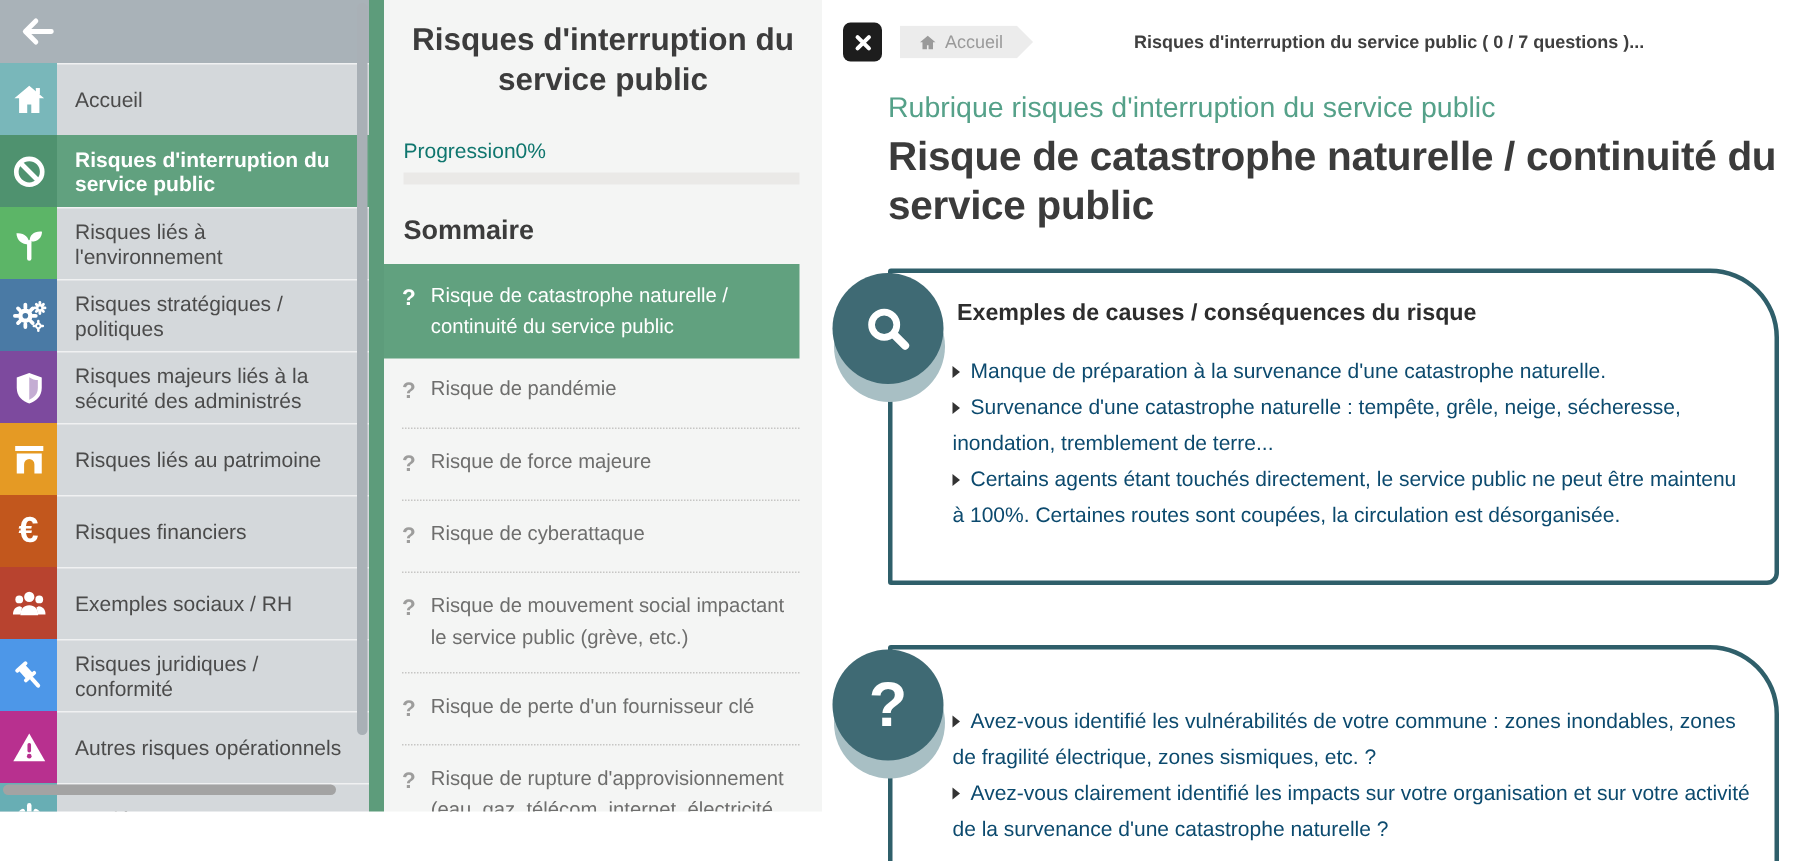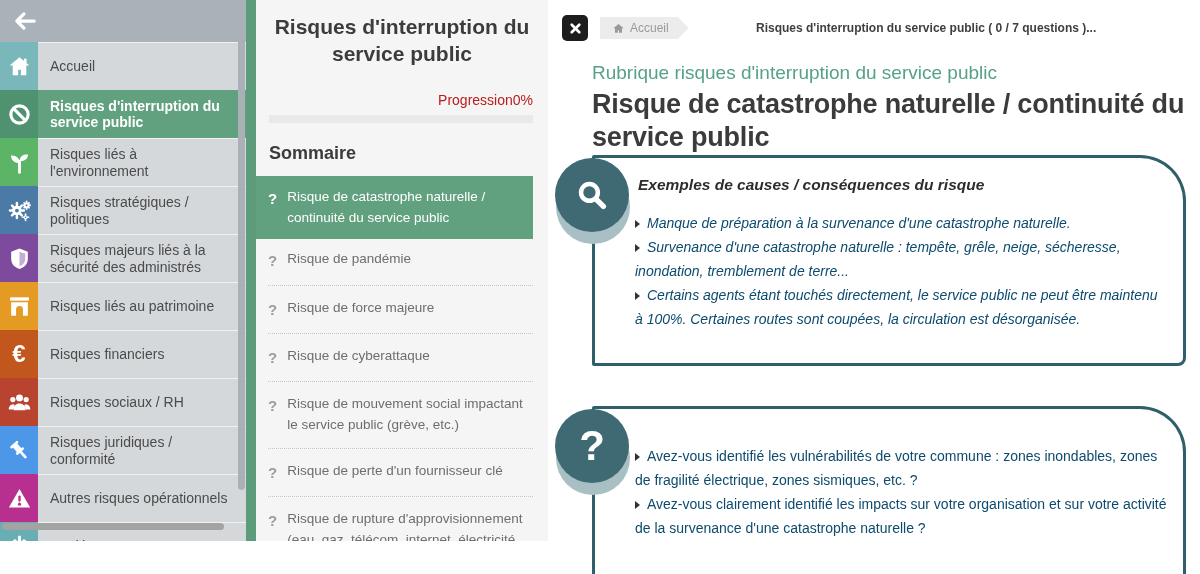--- a/index.html
+++ b/index.html
@@ -26,22 +26,22 @@
     background:#a3a3a3; border-radius:4px; }
 
   
   .strip { position:absolute; left:246px; top:0; width:10px; height:541px; background:var(--strip-green); }
 
   
   .panel { position:absolute; left:256px; top:0; width:292px; height:541px;
     background:var(--panel-bg); overflow:hidden; }
   .panel-title { padding:13px 18px 0; text-align:center; font-size:21px; font-weight:700;
     color:#3c3c3c; line-height:1.3; }
-  .progress-row { display:flex; justify-content:flex-end; margin:24px 15px 0 13px;
-    font-size:14px; color:#b91c1c; }
+  .progress-row { display:flex; justify-content:flex-start; margin:24px 15px 0 13px;
+    font-size:14px; color:#0f766e; }
   .progress-track { height:8px; background:#eae9e7; margin:7px 15px 0 13px; }
   .progress-fill { height:100%; background:var(--sel-green); }
   .summary-title { font-size:18px; font-weight:700; color:#3c3c3c; margin:20px 13px 12px; }
   .sum-item { display:flex; gap:10px; padding:10px 14px 10px 12px;
     font-size:13.5px; color:#6e6e6d; line-height:1.55; cursor:pointer; }
   .sum-item .q { font-weight:700; font-size:15px; color:#9d9d9c; flex:none; }
   .sum-item.selected { background:var(--sel-green); color:#fff; margin-right:15px; padding:11px 10px 11px 12px; }
   .sum-item.selected .q { color:#fff; }
   .dotsep { border-top:1px dotted #c6c6c4; margin:2px 15px 2px 12px; }
 
@@ -57,21 +57,21 @@
   .crumb svg { width:13px; height:13px; }
   .crumb-trail { position:absolute; left:208px; top:6px; font-size:12px; font-weight:700; color:#3f3f3f; }
 
   .content { padding:0 0 0 44px; }
   .rubrique { margin-top:21px; font-size:19px; color:var(--teal-heading); }
   .page-h1 { margin-top:4px; font-size:27px; font-weight:600; color:#3b3b3b;
     line-height:1.24; width:604px; letter-spacing:-.2px; }
 
   .card { position:relative; width:594px; border:3px solid var(--card-teal);
     border-radius:2px 46px 8px 2px; padding:18px 16px 24px 40px; background:#fff; }
-  .card-1 { min-height:211px;font-style:italic; }
+  .card-1 { margin-top:24px; min-height:211px; }
   .card-2 { margin-top:40px; min-height:230px; }
   .card-title { font-size:15.5px; font-weight:700; color:#2d2d2d; padding-left:3px; }
   .bullets { margin-top:17px; }
   .bullets p { font-size:14px; color:#0c4a6e; line-height:1.72; }
   .tri { display:inline-block; width:0; height:0; border-left:5px solid #333;
     border-top:4px solid transparent; border-bottom:4px solid transparent; margin-right:7px; }
 
   .badge { position:absolute; left:-40px; top:0; width:76px; height:86px; }
   .circ-light { position:absolute; left:1px; top:12px; width:74px; height:74px;
     border-radius:50%; background:var(--circle-light); }
@@ -172,21 +172,21 @@
           <span class="icon-cell" style="background:#b8432f">
             <svg viewBox="0 0 24 24" fill="#fff">
               <circle cx="5.6" cy="9.2" r="2.5"></circle>
               <circle cx="18.4" cy="9.2" r="2.5"></circle>
               <circle cx="12" cy="7.6" r="3.3"></circle>
               <path d="M1.6 18.8 c0-3.2 1.7-5 4.4-5.2 l1.4 .8 -1 4.4 Z"></path>
               <path d="M22.4 18.8 c0-3.2 -1.7-5 -4.4-5.2 l-1.4 .8 1 4.4 Z"></path>
               <path d="M6.3 19.4 c0-4.1 2.3-6.4 5.7-6.4 s5.7 2.3 5.7 6.4 Z"></path>
             </svg>
           </span>
-          <span class="label-cell">Risques sociaux / RH</span>
+          <span class="label-cell">Exemples sociaux / RH</span>
         </div>
         <div class="side-item">
           <span class="icon-cell" style="background:#4d97e8">
             <svg viewBox="0 0 24 24" fill="#fff">
               <g transform="rotate(-42 12 12)">
                 <rect x="9.2" y="4.6" width="5.6" height="8" rx="1"></rect>
                 <rect x="7.2" y="3.2" width="9.6" height="2.5" rx="1.2"></rect>
                 <rect x="7.2" y="11.5" width="9.6" height="2.5" rx="1.2"></rect>
                 <rect x="10.7" y="13.4" width="2.6" height="8.4" rx="1.3"></rect>
               </g>

